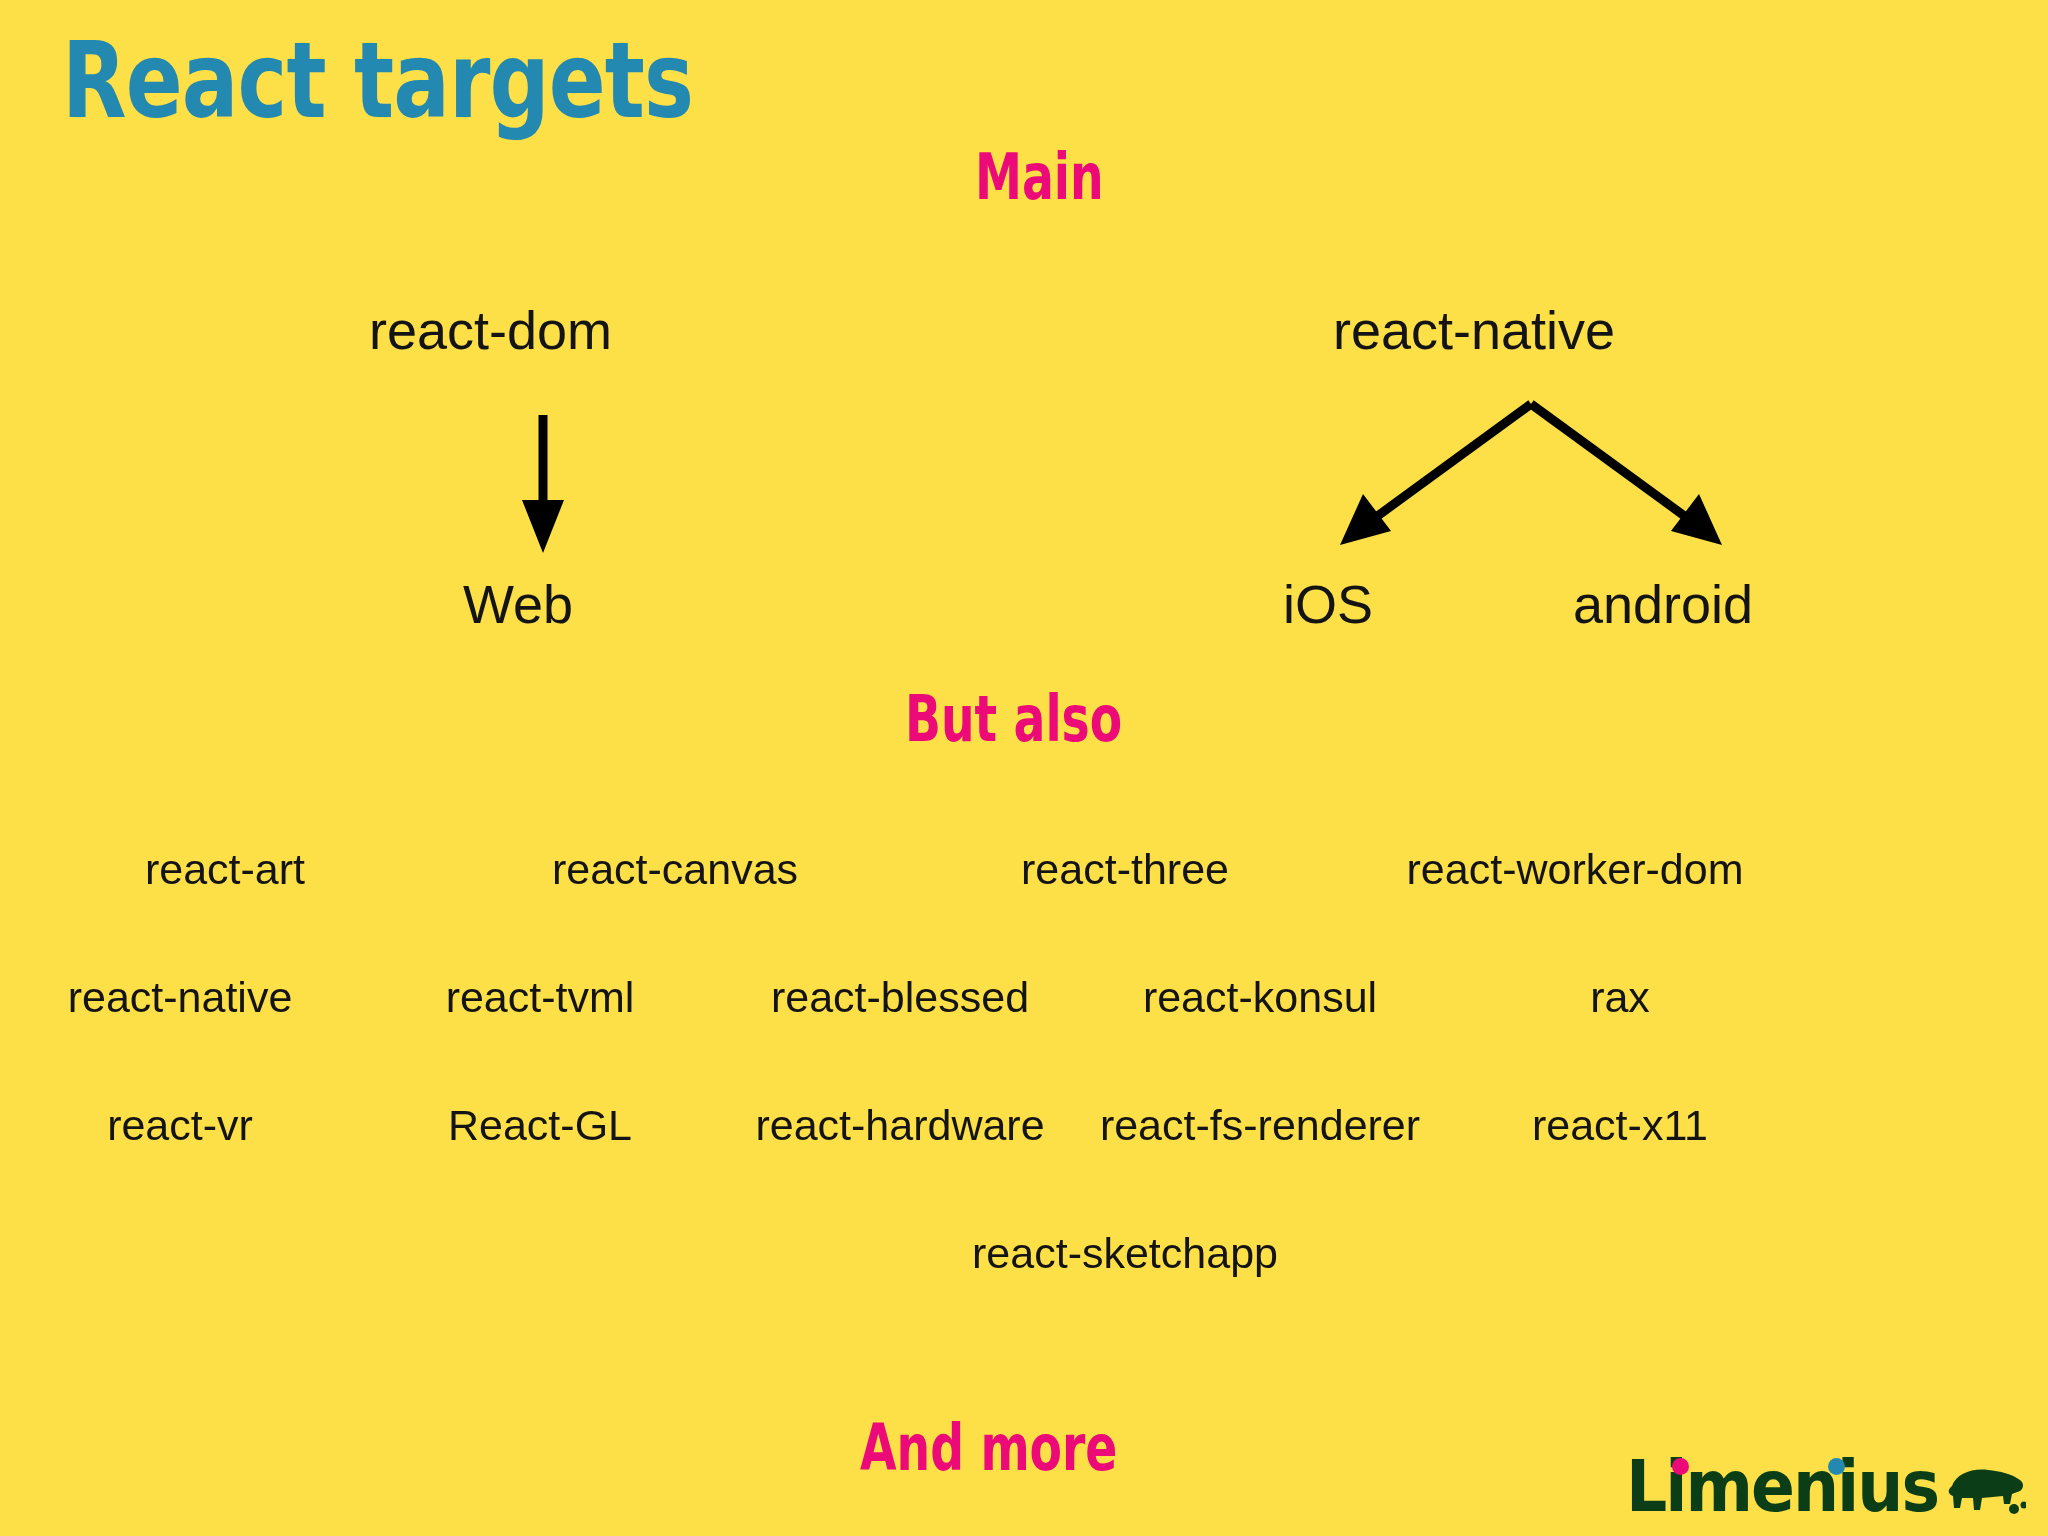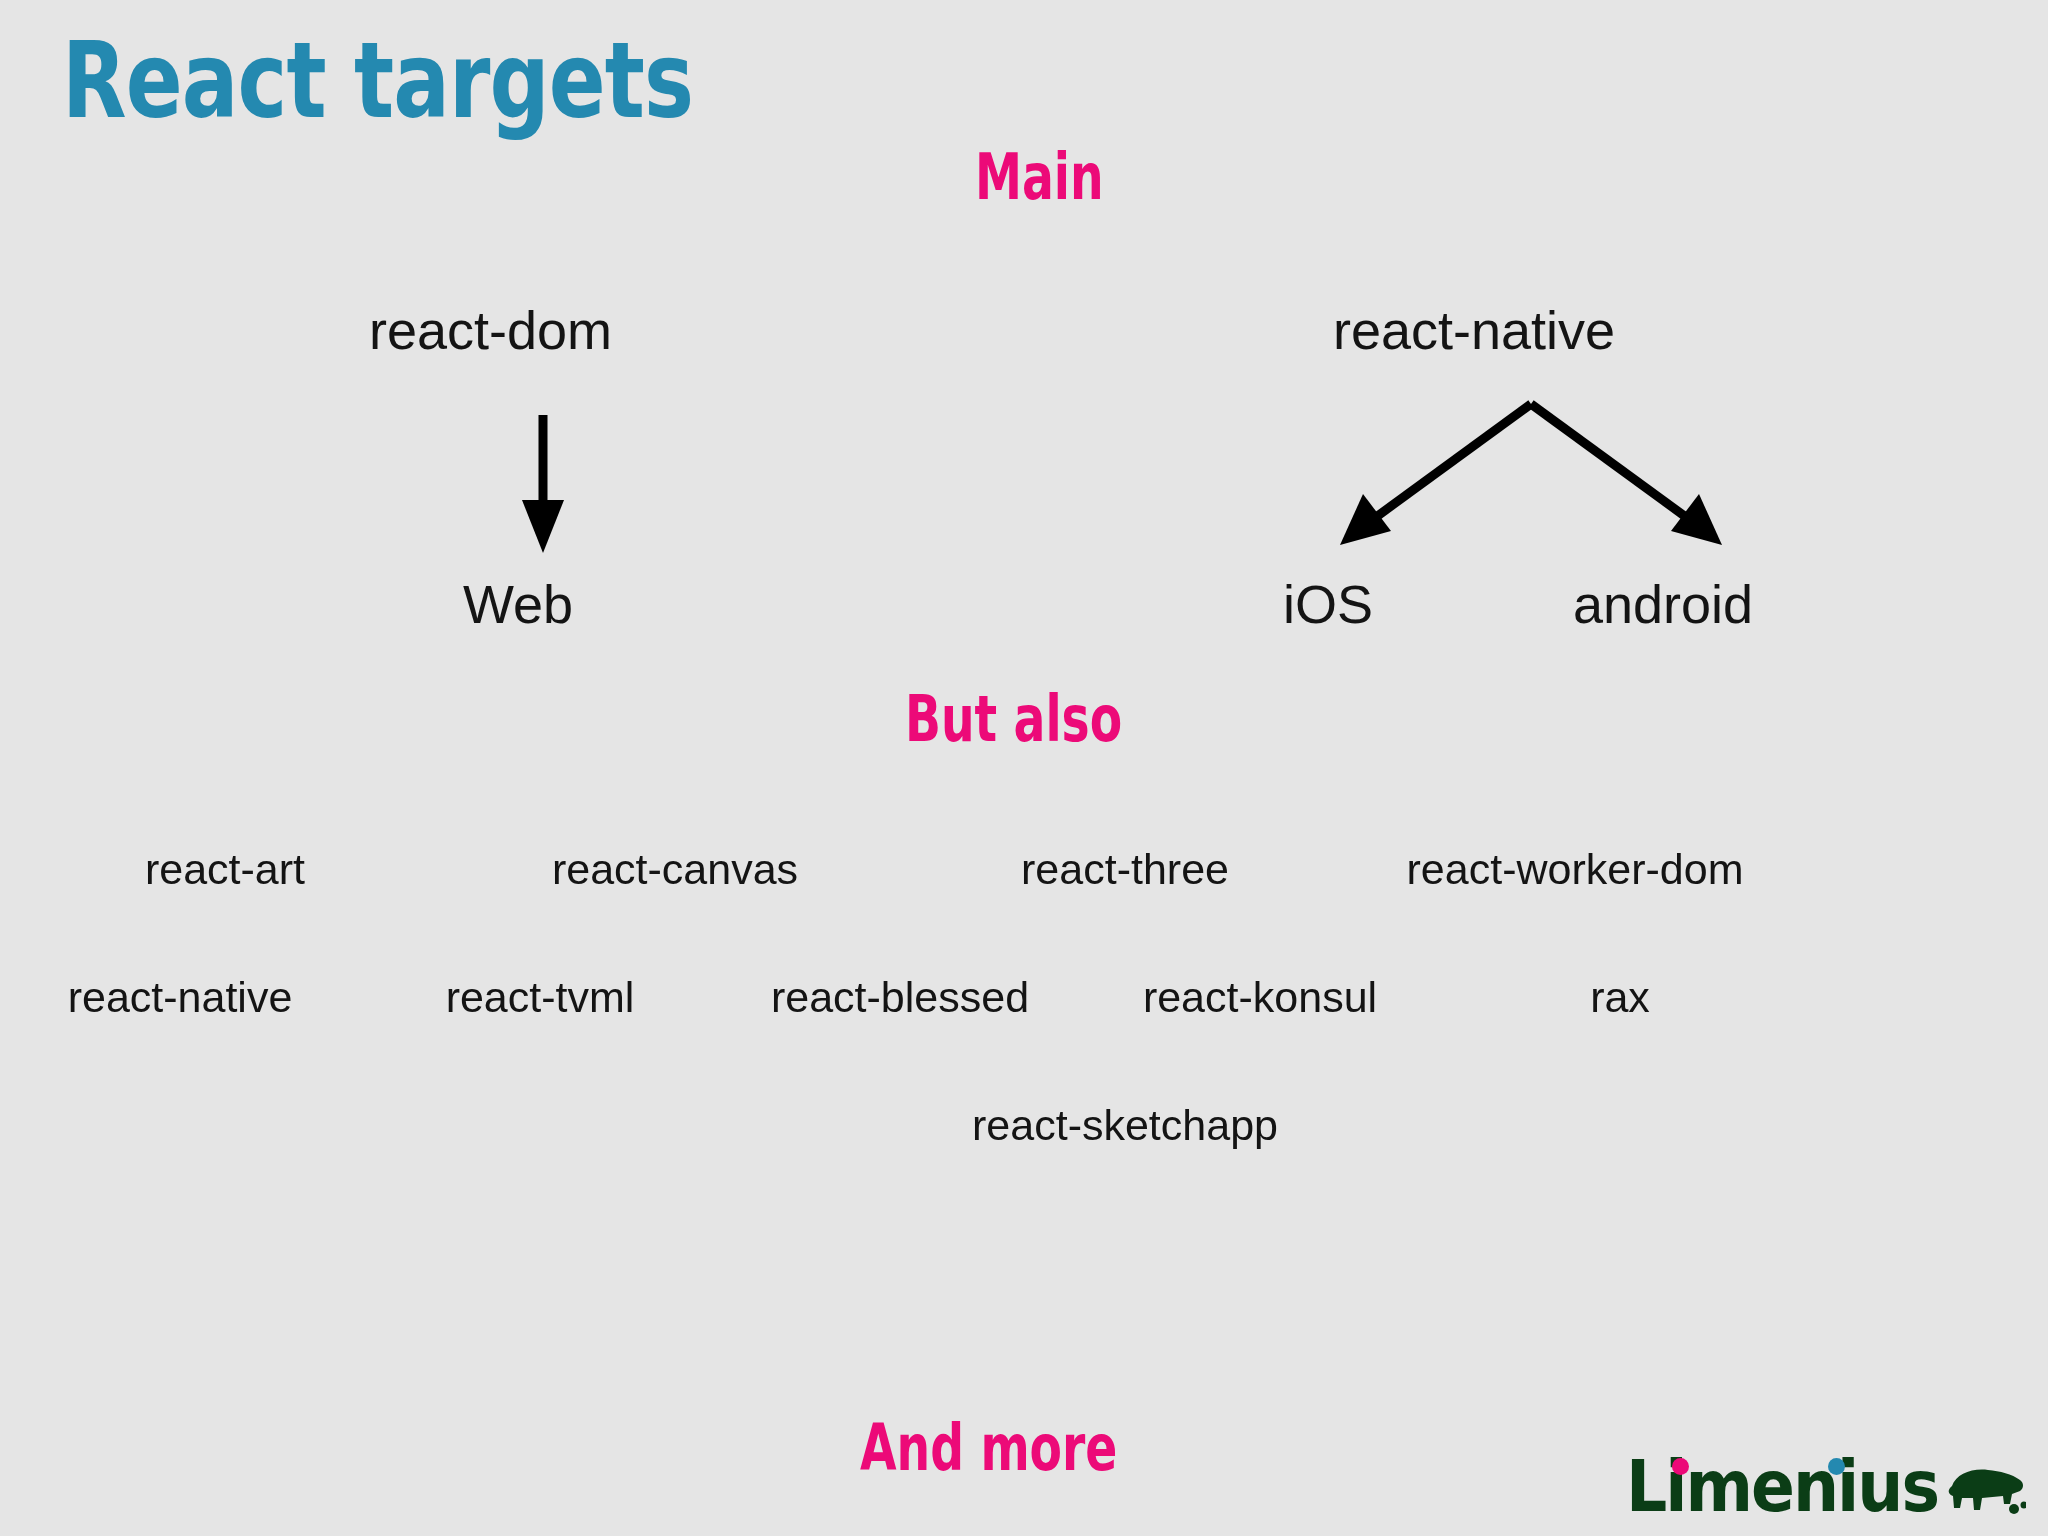--- a/index.html
+++ b/index.html
@@ -4,21 +4,21 @@
 <style>
   html, body {
     margin: 0;
     padding: 0;
     background: #ffffff;
   }
   .slide {
     position: relative;
     width: 2048px;
     height: 1536px;
-    background: #e5e5e5;
+    background: #fde047;
     overflow: hidden;
     font-family: "Liberation Sans", sans-serif;
   }
 
   
   .title {
     position: absolute;
     left: 62px;
     top: 28px;
     font-family: "DejaVu Sans Condensed", "Liberation Sans Narrow", "Liberation Sans", sans-serif;
@@ -171,20 +171,27 @@
     </div>
 
     <div class="grid-row">
       <div class="cell">react-native</div>
       <div class="cell">react-tvml</div>
       <div class="cell">react-blessed</div>
       <div class="cell">react-konsul</div>
       <div class="cell">rax</div>
     </div>
 
+    <div class="grid-row">
+      <div class="cell">react-vr</div>
+      <div class="cell">React-GL</div>
+      <div class="cell">react-hardware</div>
+      <div class="cell">react-fs-renderer</div>
+      <div class="cell">react-x11</div>
+    </div>
 
 
     <div class="grid-row">
       <div class="cell empty"></div>
       <div class="cell empty"></div>
       <div class="cell">react-sketchapp</div>
       <div class="cell empty"></div>
     </div>
 
   </div>

